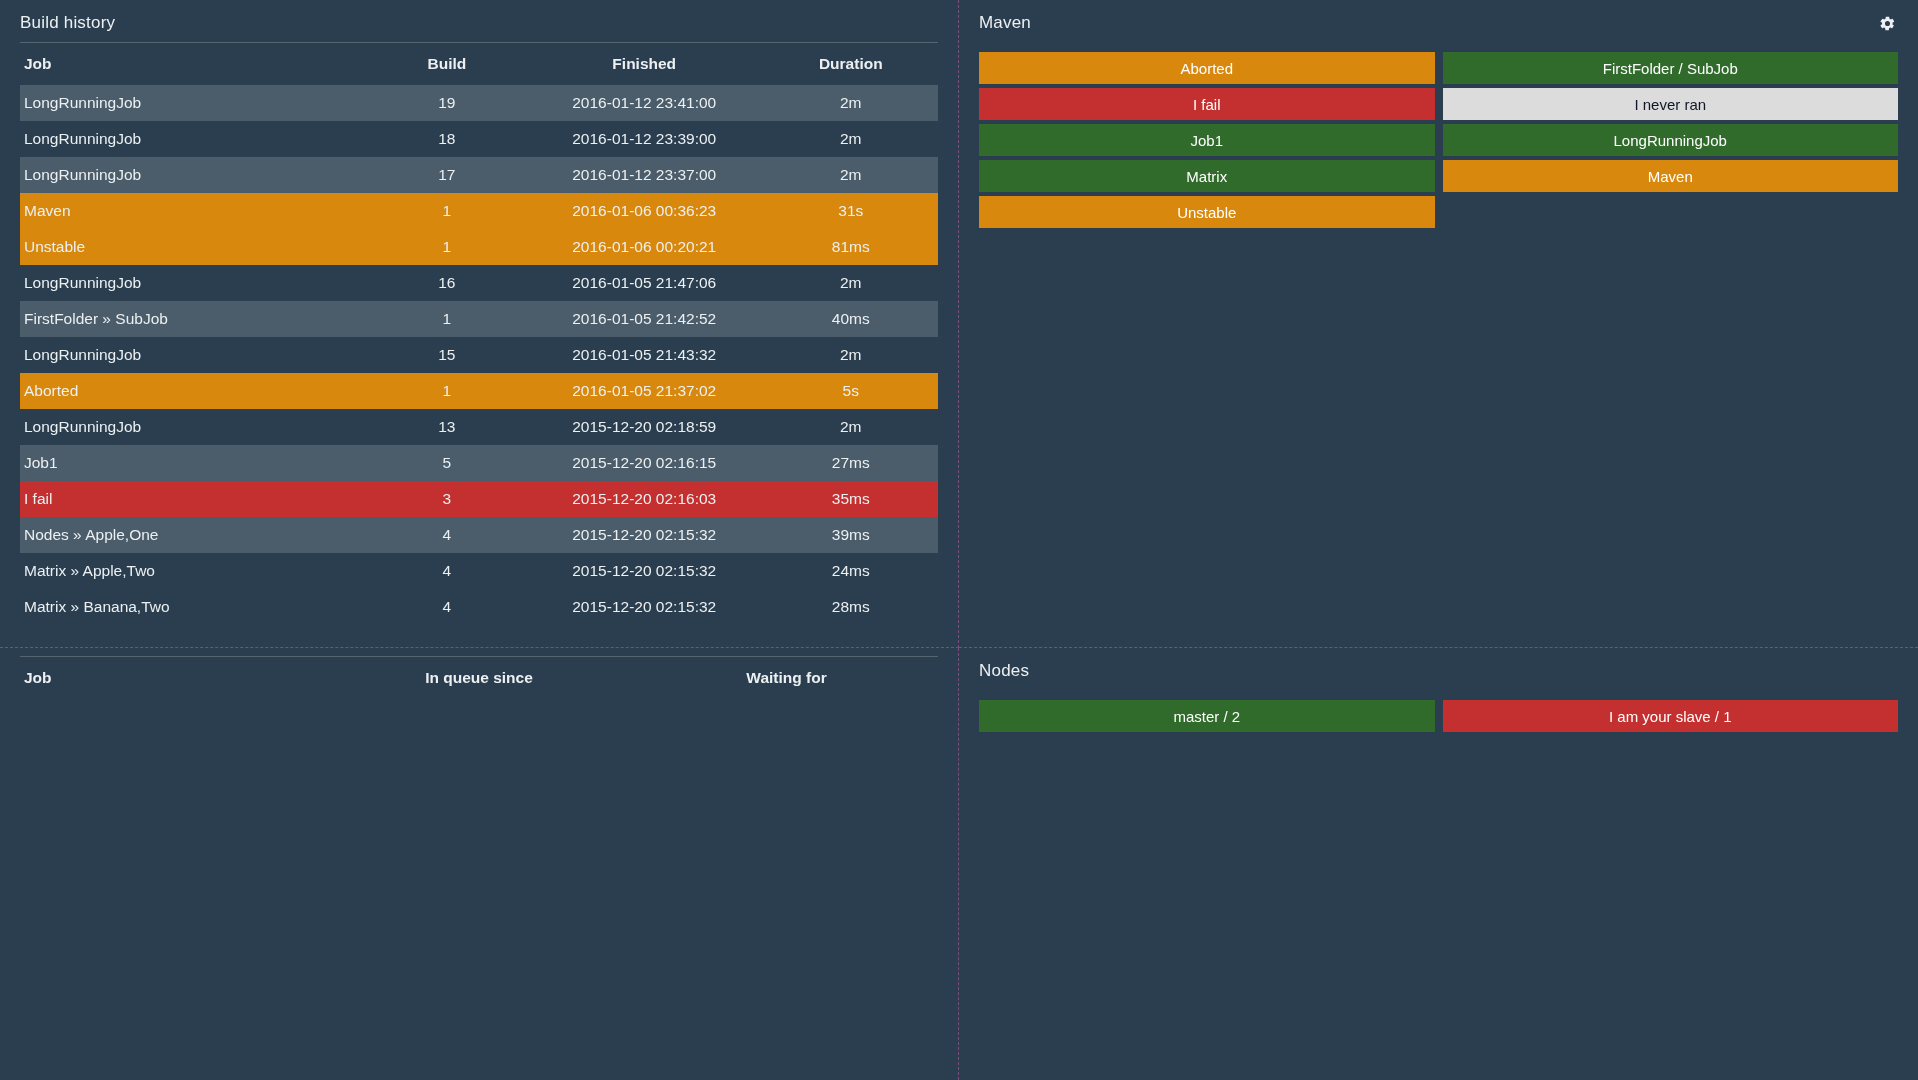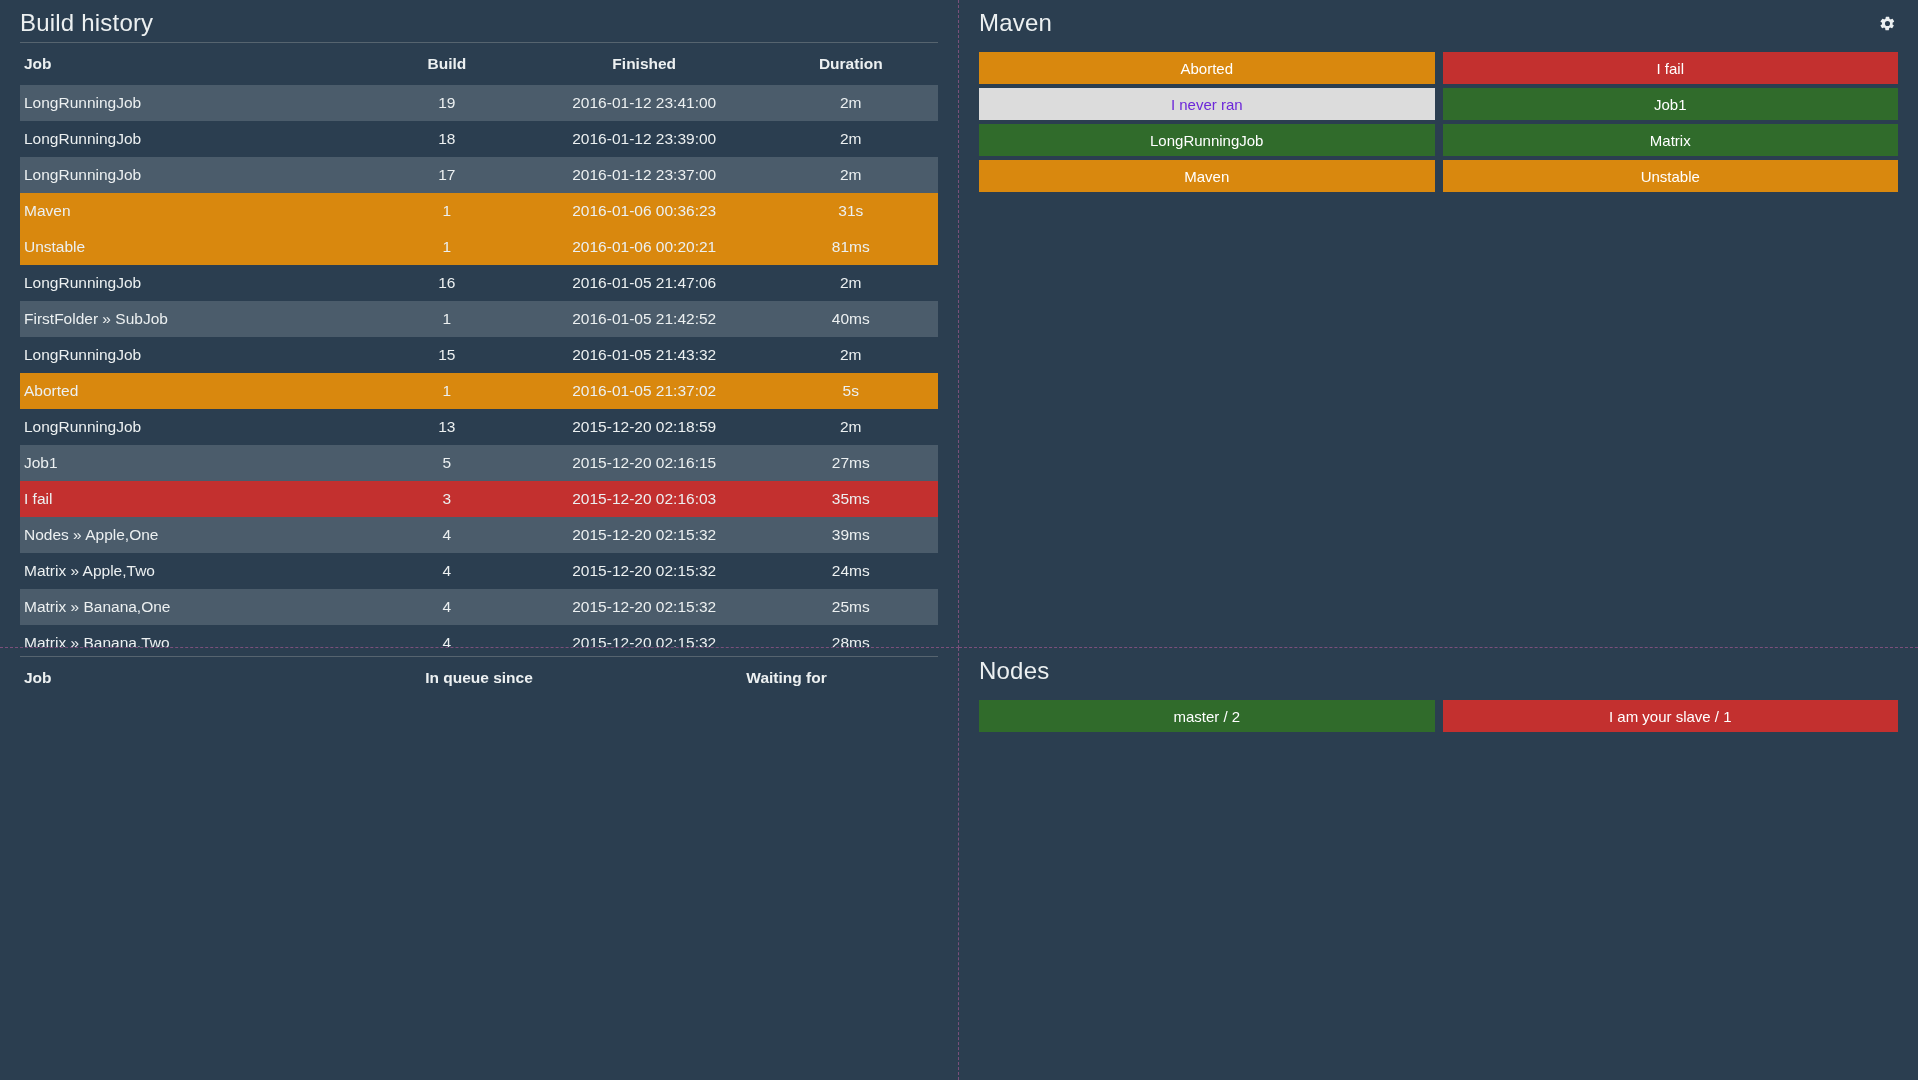--- a/index.html
+++ b/index.html
@@ -31,21 +31,21 @@
   .quadrant.border-right { border-right: 1px dashed #7b4f7b; }
   .quadrant.border-bottom { border-bottom: 1px dashed #7b4f7b; }
 
   .panel-head {
     display: flex;
     align-items: flex-start;
     justify-content: space-between;
     padding: 2px 0 0 0;
   }
   .panel-title {
-    font-size: 24px;
+    font-size: 17px;
     font-weight: 400;
     letter-spacing: .2px;
     color: #ecf0f1;
     line-height: 26px;
     padding-bottom: 6px;
   }
   .panel-rule {
     height: 1px;
     background: #56646f;
     margin-bottom: 0;
@@ -114,21 +114,21 @@
     font-size: 15px;
     color: #ffffff;
     cursor: pointer;
     user-select: none;
     white-space: nowrap;
     overflow: hidden;
   }
   .tile.green  { background: #306b2b; }
   .tile.orange { background: #d9880e; }
   .tile.red    { background: #c3302f; }
-  .tile.grey   { background: #dcdcdc; color: #6d28d9; }
+  .tile.grey   { background: #dcdcdc; color: #0f172a; }
 </style>
 </head>
 <body>
 
 <div class="dashboard">
 
   <section class="quadrant border-right border-bottom">
     <div class="panel-head">
       <div class="panel-title">Build history</div>
     </div>
@@ -227,26 +227,20 @@
             <td>4</td>
             <td>2015-12-20 02:15:32</td>
             <td>39ms</td>
           </tr>
           <tr class="row-plain">
             <td class="col-job">Matrix » Apple,Two</td>
             <td>4</td>
             <td>2015-12-20 02:15:32</td>
             <td>24ms</td>
           </tr>
-          <tr class="row-zebra">
-            <td class="col-job">Matrix » Banana,One</td>
-            <td>4</td>
-            <td>2015-12-20 02:15:32</td>
-            <td>25ms</td>
-          </tr>
           <tr class="row-plain">
             <td class="col-job">Matrix » Banana,Two</td>
             <td>4</td>
             <td>2015-12-20 02:15:32</td>
             <td>28ms</td>
           </tr>
         </tbody>
     </table>
   </section>
 
@@ -255,20 +249,23 @@
       <div class="panel-title">Maven</div>
       <div class="gear-btn">
         <svg width="17" height="17" viewBox="0 0 24 24" fill="#ecf0f1">
           <path d="M19.14 12.94a7.07 7.07 0 0 0 .06-.94 7.07 7.07 0 0 0-.06-.94l2.03-1.58a.5.5 0 0 0 .12-.62l-1.92-3.32a.5.5 0 0 0-.6-.22l-2.39.96a7.3 7.3 0 0 0-1.62-.94l-.36-2.54a.5.5 0 0 0-.5-.42h-3.84a.5.5 0 0 0-.5.42l-.36 2.54c-.59.24-1.13.56-1.62.94l-2.39-.96a.5.5 0 0 0-.6.22L2.17 8.86a.5.5 0 0 0 .12.62l2.03 1.58a7.2 7.2 0 0 0 0 1.88l-2.03 1.58a.5.5 0 0 0-.12.62l1.92 3.32c.12.22.38.3.6.22l2.39-.96c.5.38 1.03.7 1.62.94l.36 2.54c.04.24.25.42.5.42h3.84c.25 0 .46-.18.5-.42l.36-2.54c.59-.24 1.13-.56 1.62-.94l2.39.96c.22.08.48 0 .6-.22l1.92-3.32a.5.5 0 0 0-.12-.62l-2.03-1.58zM12 15.6A3.6 3.6 0 1 1 12 8.4a3.6 3.6 0 0 1 0 7.2z"></path>
         </svg>
       </div>
     </div>
     <div class="tile-grid" id="jobs-grid">
         <div class="tile orange">
           <span>Aborted</span>
+        </div>
+        <div class="tile green">
+          <span>FirstFolder / SubJob</span>
         </div>
         <div class="tile red">
           <span>I fail</span>
         </div>
         <div class="tile grey">
           <span>I never ran</span>
         </div>
         <div class="tile green">
           <span>Job1</span>
         </div>

